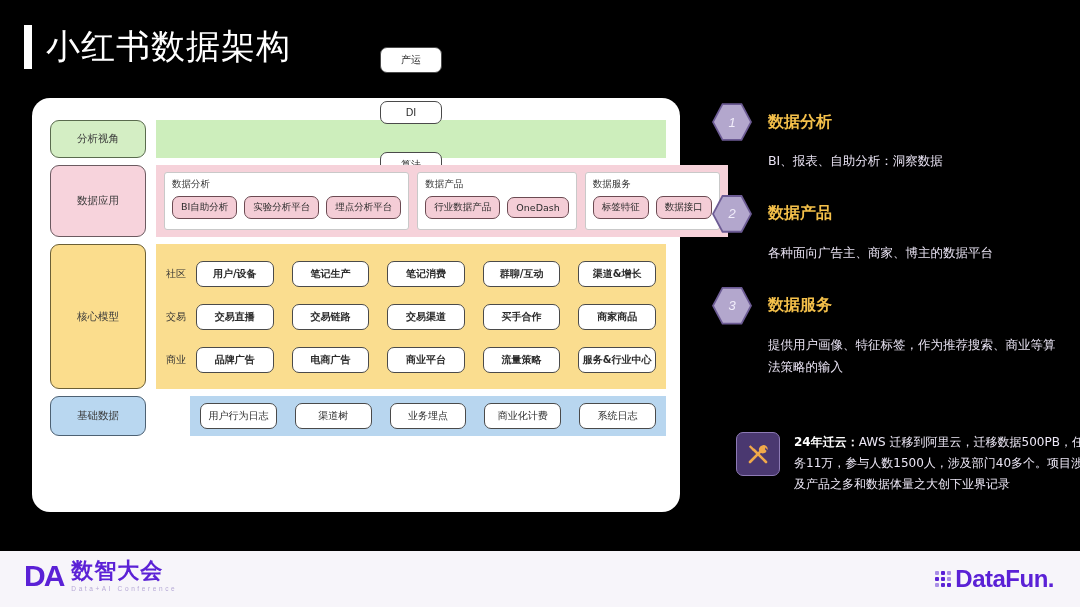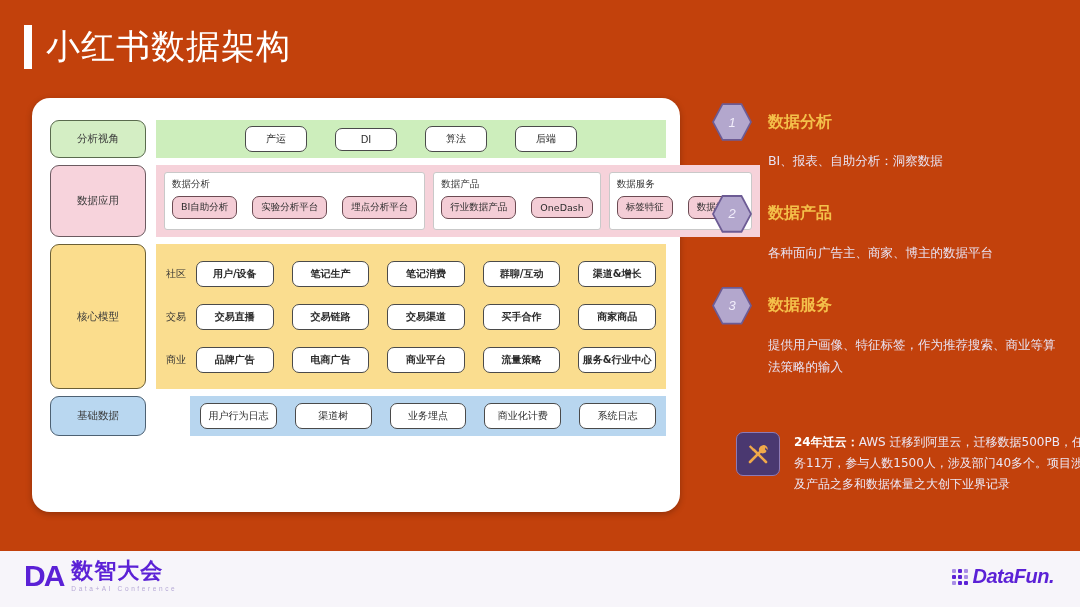--- a/index.html
+++ b/index.html
@@ -2,21 +2,21 @@
 <html><head>
 <meta charset="utf-8">
 <style>
   html,body{margin:0;padding:0;}
   body{
     width:1080px;height:607px;overflow:hidden;
     background:#3e2d63;
     font-family:"Liberation Sans","DejaVu Sans",sans-serif;
     position:relative;
   }
-  .slide{position:absolute;inset:0;background:#c2410c;}
+  .slide{position:absolute;inset:0;background:#000000;}
 
   
   .title-wrap{position:absolute;left:24px;top:24px;display:flex;align-items:center;gap:14px;}
   .title-bar{width:8px;height:44px;background:#ffffff;}
   .title-text{color:#ffffff;font-size:34px;letter-spacing:1px;font-weight:400;
     font-family:"DejaVu Sans","Liberation Sans",sans-serif;}
 
   
   .diagram-card{
     position:absolute;left:32px;top:98px;width:648px;height:414px;
@@ -26,21 +26,21 @@
   .row{display:flex;align-items:stretch;margin-bottom:7px;}
   .row-label{
     width:94px;flex:0 0 94px;border-radius:9px;border:1px solid #6b6b5e;
     display:flex;align-items:center;justify-content:center;
     font-size:10.5px;color:#3a3a3a;
     font-family:"DejaVu Sans","Liberation Sans",sans-serif;
   }
   .row-body{flex:1;margin-left:10px;display:flex;align-items:center;}
 
   
-  .c-green  {background:#cdeebc;}
+  .c-green  {background:#cdeebc;flex-direction:column;}
   .c-pink   {background:#f6d2da;}
   .c-yellow {background:#fadd8f;}
   .c-blue   {background:#b8d6ef;}
   .c-grey   {background:#e0e0e0;}
 
   .lbl-green {background:#d4eec4;border-color:#5a6b4e;}
   .lbl-pink  {background:#f7d3dc;border-color:#6b5a60;}
   .lbl-yellow{background:#fbdd8d;border-color:#6b5f36;}
   .lbl-blue  {background:#b9d7f0;border-color:#4d6173;}
   .lbl-grey  {background:#e5e5e5;border-color:#6a6a6a;}
@@ -62,21 +62,21 @@
   
   .r2{height:72px;}
   .r2 .row-body{gap:8px;padding:7px 8px;box-sizing:border-box;}
   .group{
     background:#ffffff;border:1px solid #c9c9c9;border-radius:3px;
     padding:5px 7px 7px 7px;box-sizing:border-box;height:100%;
     display:flex;flex-direction:column;justify-content:flex-start;
   }
   .group-title{font-size:9.5px;color:#333;margin-bottom:5px;
     font-family:"DejaVu Sans","Liberation Sans",sans-serif;}
-  .group-chips{display:flex;gap:15px;align-items:center;}
+  .group-chips{display:flex;gap:7px;align-items:center;}
   .group-chips .chip{padding:4px 8px;white-space:nowrap;font-size:9.5px;}
   .g1{flex:0 0 232px;} .g2{flex:0 0 158px;} .g3{flex:0 0 130px;}
 
   
   .r3{height:145px;}
   .r3 .row-body{flex-direction:column;justify-content:space-around;padding:8px 10px;box-sizing:border-box;}
   .model-row{display:flex;align-items:center;width:100%;}
   .model-cat{width:30px;flex:0 0 30px;font-size:10px;color:#333;
     font-family:"DejaVu Sans","Liberation Sans",sans-serif;}
   .model-chips{flex:1;display:flex;gap:18px;font-weight:bold;}
@@ -132,21 +132,21 @@
     font-family:"Liberation Sans",sans-serif;}
   .logo-cn{display:flex;flex-direction:column;}
   .logo-cn-main{font-size:22px;font-weight:bold;color:#5b21d6;letter-spacing:1px;
     font-family:"DejaVu Sans","Liberation Sans",sans-serif;line-height:1;}
   .logo-cn-sub{font-size:6.5px;color:#b6a9d6;letter-spacing:2.6px;margin-top:3px;
     font-family:"Liberation Sans",sans-serif;}
   .logo-right{position:absolute;right:26px;top:14px;display:flex;align-items:center;gap:4px;}
   .logo-dots{display:grid;grid-template-columns:repeat(3,4px);gap:2px;}
   .logo-dots i{width:4px;height:4px;background:#5b21d6;display:block;border-radius:1px;}
   .logo-dots i.dim{background:#a98ee6;}
-  .logo-datafun{font-size:20px;font-weight:bold;color:#5b21d6;font-style:italic;
+  .logo-datafun{font-size:24px;font-weight:bold;color:#5b21d6;
     letter-spacing:-0.5px;font-family:"Liberation Sans",sans-serif;}
 </style>
 </head>
 <body>
 
 <div class="slide">
 
   <div class="title-wrap">
     <div class="title-bar"></div>
     <div class="title-text">小红书数据架构</div>

